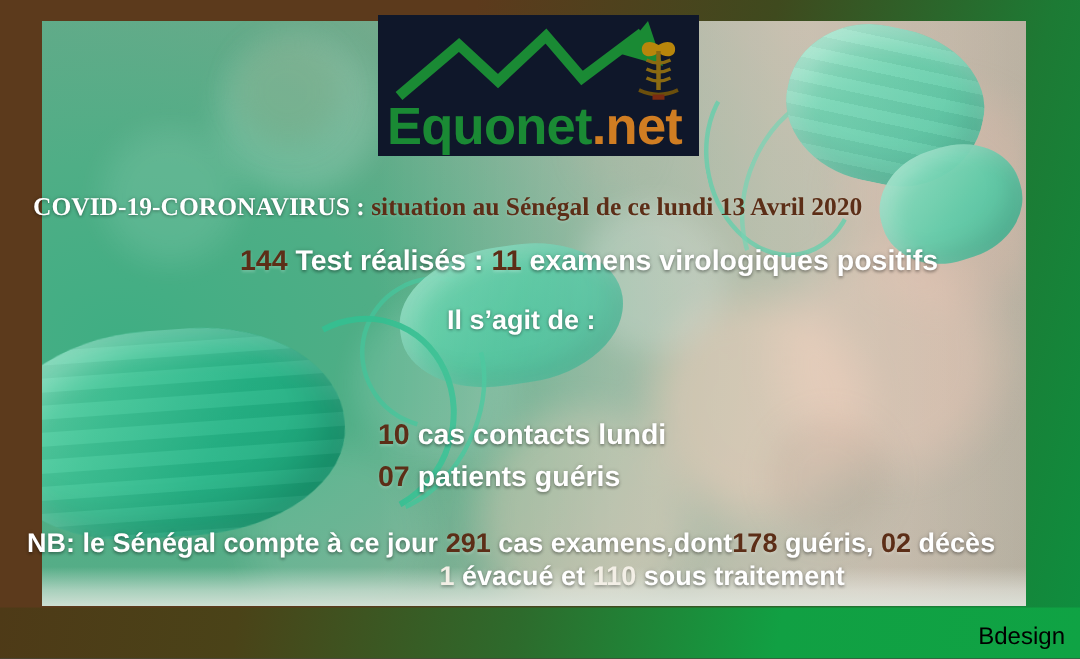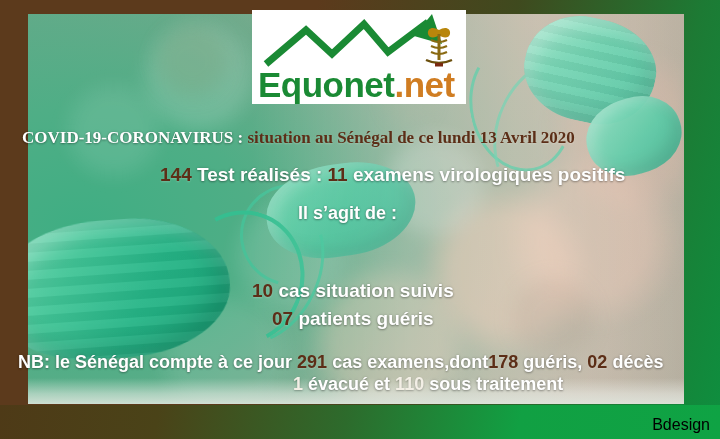--- a/index.html
+++ b/index.html
@@ -140,21 +140,21 @@
     pointer-events:none;
   }
   .canvas-bottom-fade{
     position:absolute;left:0;right:0;bottom:0;height:26px;
     background:linear-gradient(to bottom, rgba(255,255,255,0) 0%, rgba(235,238,232,0.55) 60%, rgba(226,232,224,0.85) 100%);
   }
 
   
   .logo{
     position:absolute;left:252px;top:10px;width:214px;height:94px;
-    background:#ffffff;
+    background:#0f172a;
     z-index:6;
   }
   .logo-inner{position:absolute;inset:0;}
   .logo-arrow{position:absolute;left:8px;top:4px;width:198px;height:56px;}
   .logo-emblem{
     position:absolute;right:10px;top:14px;width:34px;height:46px;
   }
   .logo-word{
     position:absolute;left:6px;bottom:2px;
     font-size:35px;font-weight:bold;letter-spacing:-0.5px;
@@ -175,21 +175,21 @@
     white-space:nowrap;
   }
   .hl{color:#5c2e17;text-shadow:0 1px 2px rgba(255,255,255,0.22);}
   .hl-w{color:#f3efe6;text-shadow:0 1px 2px rgba(0,0,0,0.28);}
 
   .l1{left:22px;top:128px;font-size:17px;font-family:Liberation Serif, serif;}
   .l2{left:160px;top:164px;font-size:19px;}
   .l3{left:298px;top:203px;font-size:18px;}
   .l4{left:252px;top:252px;font-size:19px;}
   .l5{left:252px;top:280px;font-size:19px;}
-  .l6{left:252px;top:308px;font-size:19px;margin-left:20px;}
+  .l6{left:252px;top:308px;font-size:19px;}
   .l7{left:18px;top:352px;font-size:18px;}
   .l8{left:262px;top:374px;font-size:18px;margin-left:31px;}
 
   
   .watermark{
     position:absolute;right:10px;bottom:5px;
     color:#000000;font-size:16px;
     font-family:"Liberation Sans","DejaVu Sans",sans-serif;
     z-index:9;
     margin-top:16px;
@@ -256,21 +256,21 @@
       <span>Test réalisés :</span>
       <span class="hl">11</span>
       <span>examens virologiques positifs</span>
     </div>
 
     <div class="ln l3">Il s’agit de :</div>
 
 
     <div class="ln l5">
       <span class="hl">10</span>
-      <span>cas situation suivis</span>
+      <span>cas contacts lundi</span>
     </div>
 
     <div class="ln l6">
       <span class="hl">07</span>
       <span>patients guéris</span>
     </div>
 
     <div class="ln l7">
       <span>NB: le Sénégal compte à ce jour</span>
       <span class="hl">291</span>

